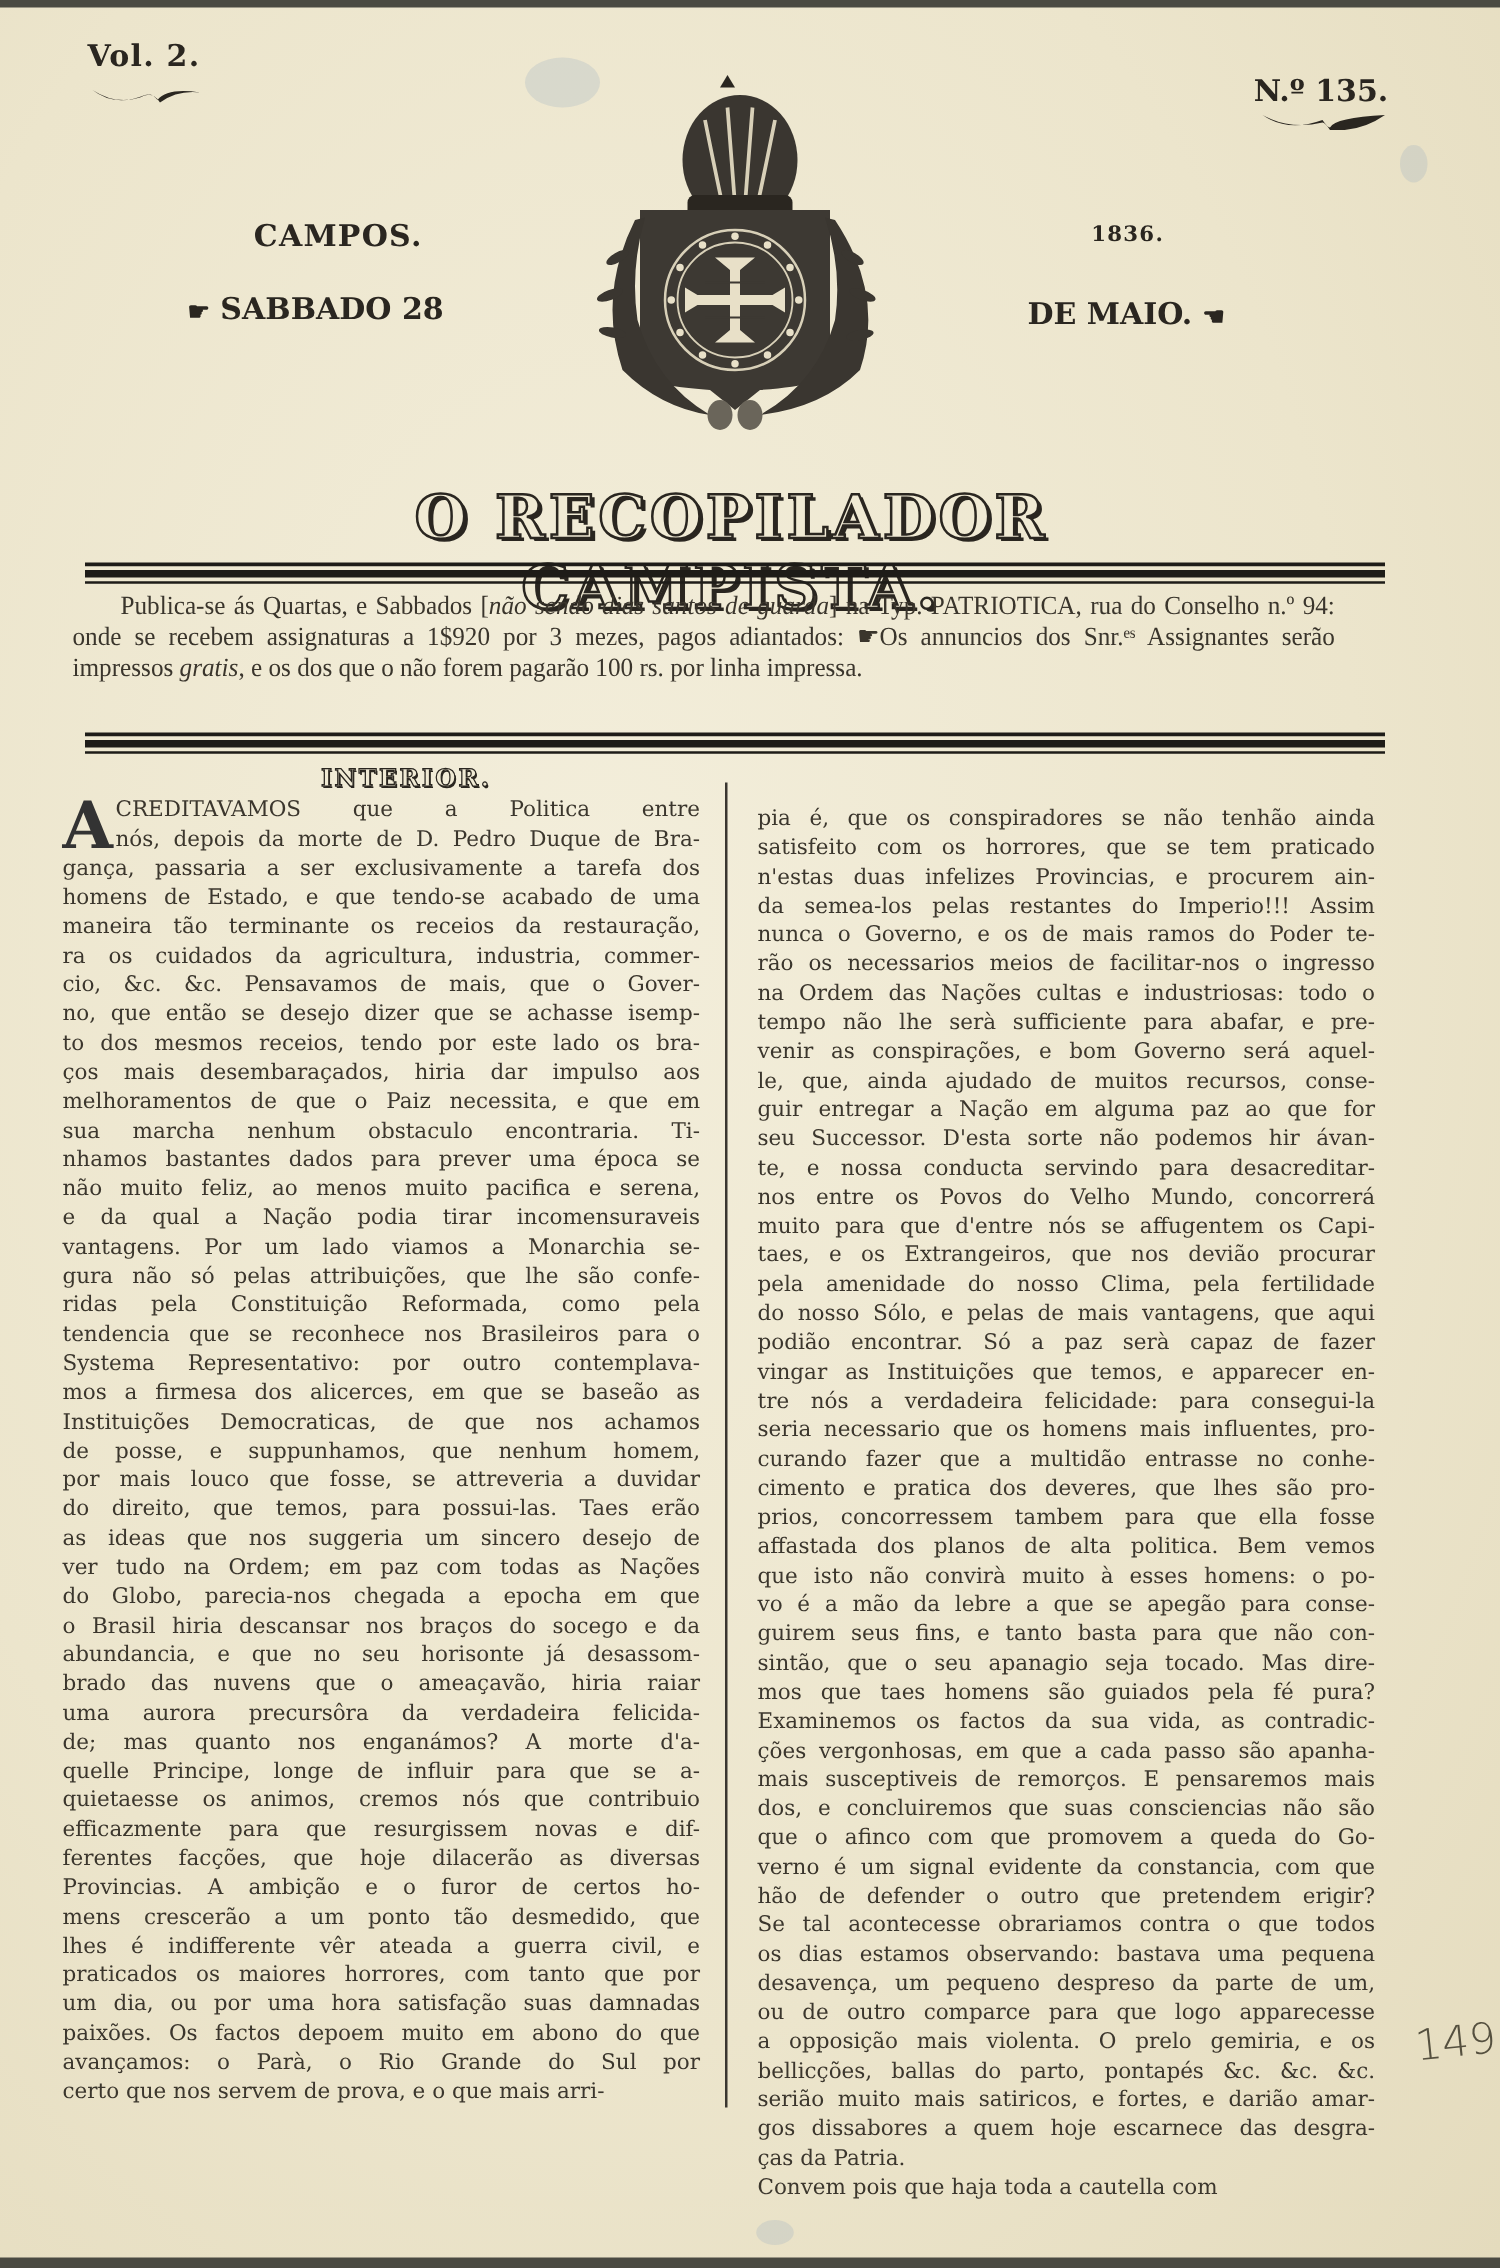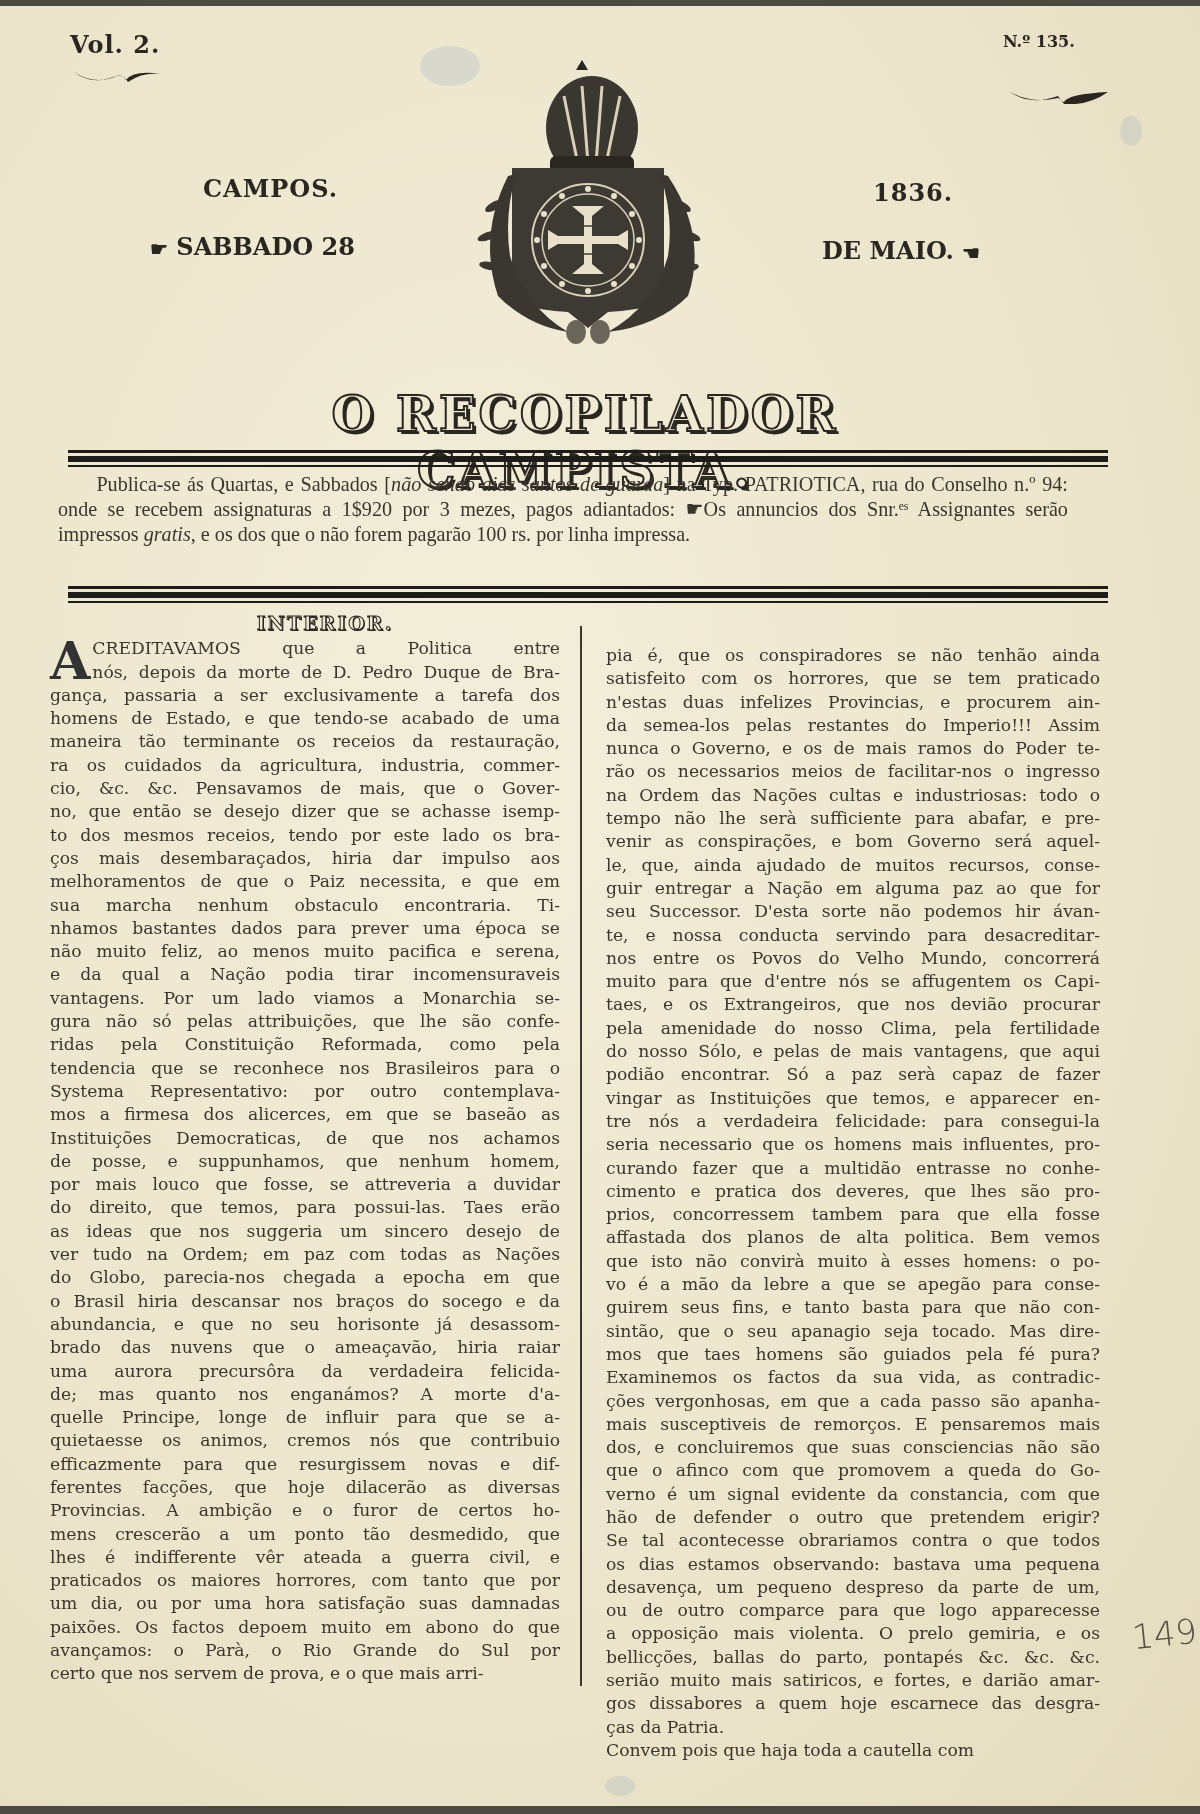--- a/index.html
+++ b/index.html
@@ -8,26 +8,26 @@
     background: #4a4a42;
     font-family: "DejaVu Serif", "Liberation Serif", serif;
   }
   .page {
     position: absolute; left: 0; top: 6px; width: 1200px; height: 1800px;
     background: radial-gradient(ellipse at 40% 40%, #f3eedb 0%, #ece5cc 60%, #e4dbbd 100%);
     color: #2a2620;
     text-decoration: underline;
   }
   .vol { position: absolute; left: 70px; top: 24px; font-size: 24px; font-weight: bold; letter-spacing: 1px; }
-  .num { position: absolute; left: 1003px; top: 26px; font-size: 16px; font-weight: bold; }
+  .num { position: absolute; left: 1003px; top: 52px; font-size: 24px; font-weight: bold; }
   .swash { position: absolute; height: 16px; }
   .swash svg { display: block; }
   .campos { position: absolute; left: 203px; top: 168px; font-size: 24px; font-weight: bold; letter-spacing: 1px; }
   .sabbado { position: absolute; left: 150px; top: 226px; font-size: 24px; font-weight: bold; }
-  .year { position: absolute; left: 873px; top: 172px; font-size: 24px; font-weight: bold; letter-spacing: 1px; }
+  .year { position: absolute; left: 873px; top: 172px; font-size: 17px; font-weight: bold; letter-spacing: 1px; }
   .mes { position: absolute; left: 822px; top: 230px; font-size: 24px; font-weight: bold; }
   .hand { display: inline-block; font-size: 20px; vertical-align: middle; }
   .crest { position: absolute; left: 468px; top: 50px; width: 270px; height: 290px; }
   .masthead {
     position: absolute; left: 235px; top: 380px; width: 700px; text-align: center;
     font-family: "DejaVu Serif", serif; font-weight: bold; font-size: 48px; letter-spacing: 3px;
     color: #f0ead4;
     -webkit-text-stroke: 2px #2a2620;
     text-shadow: 3px 3px 0 #2a2620;
   }

